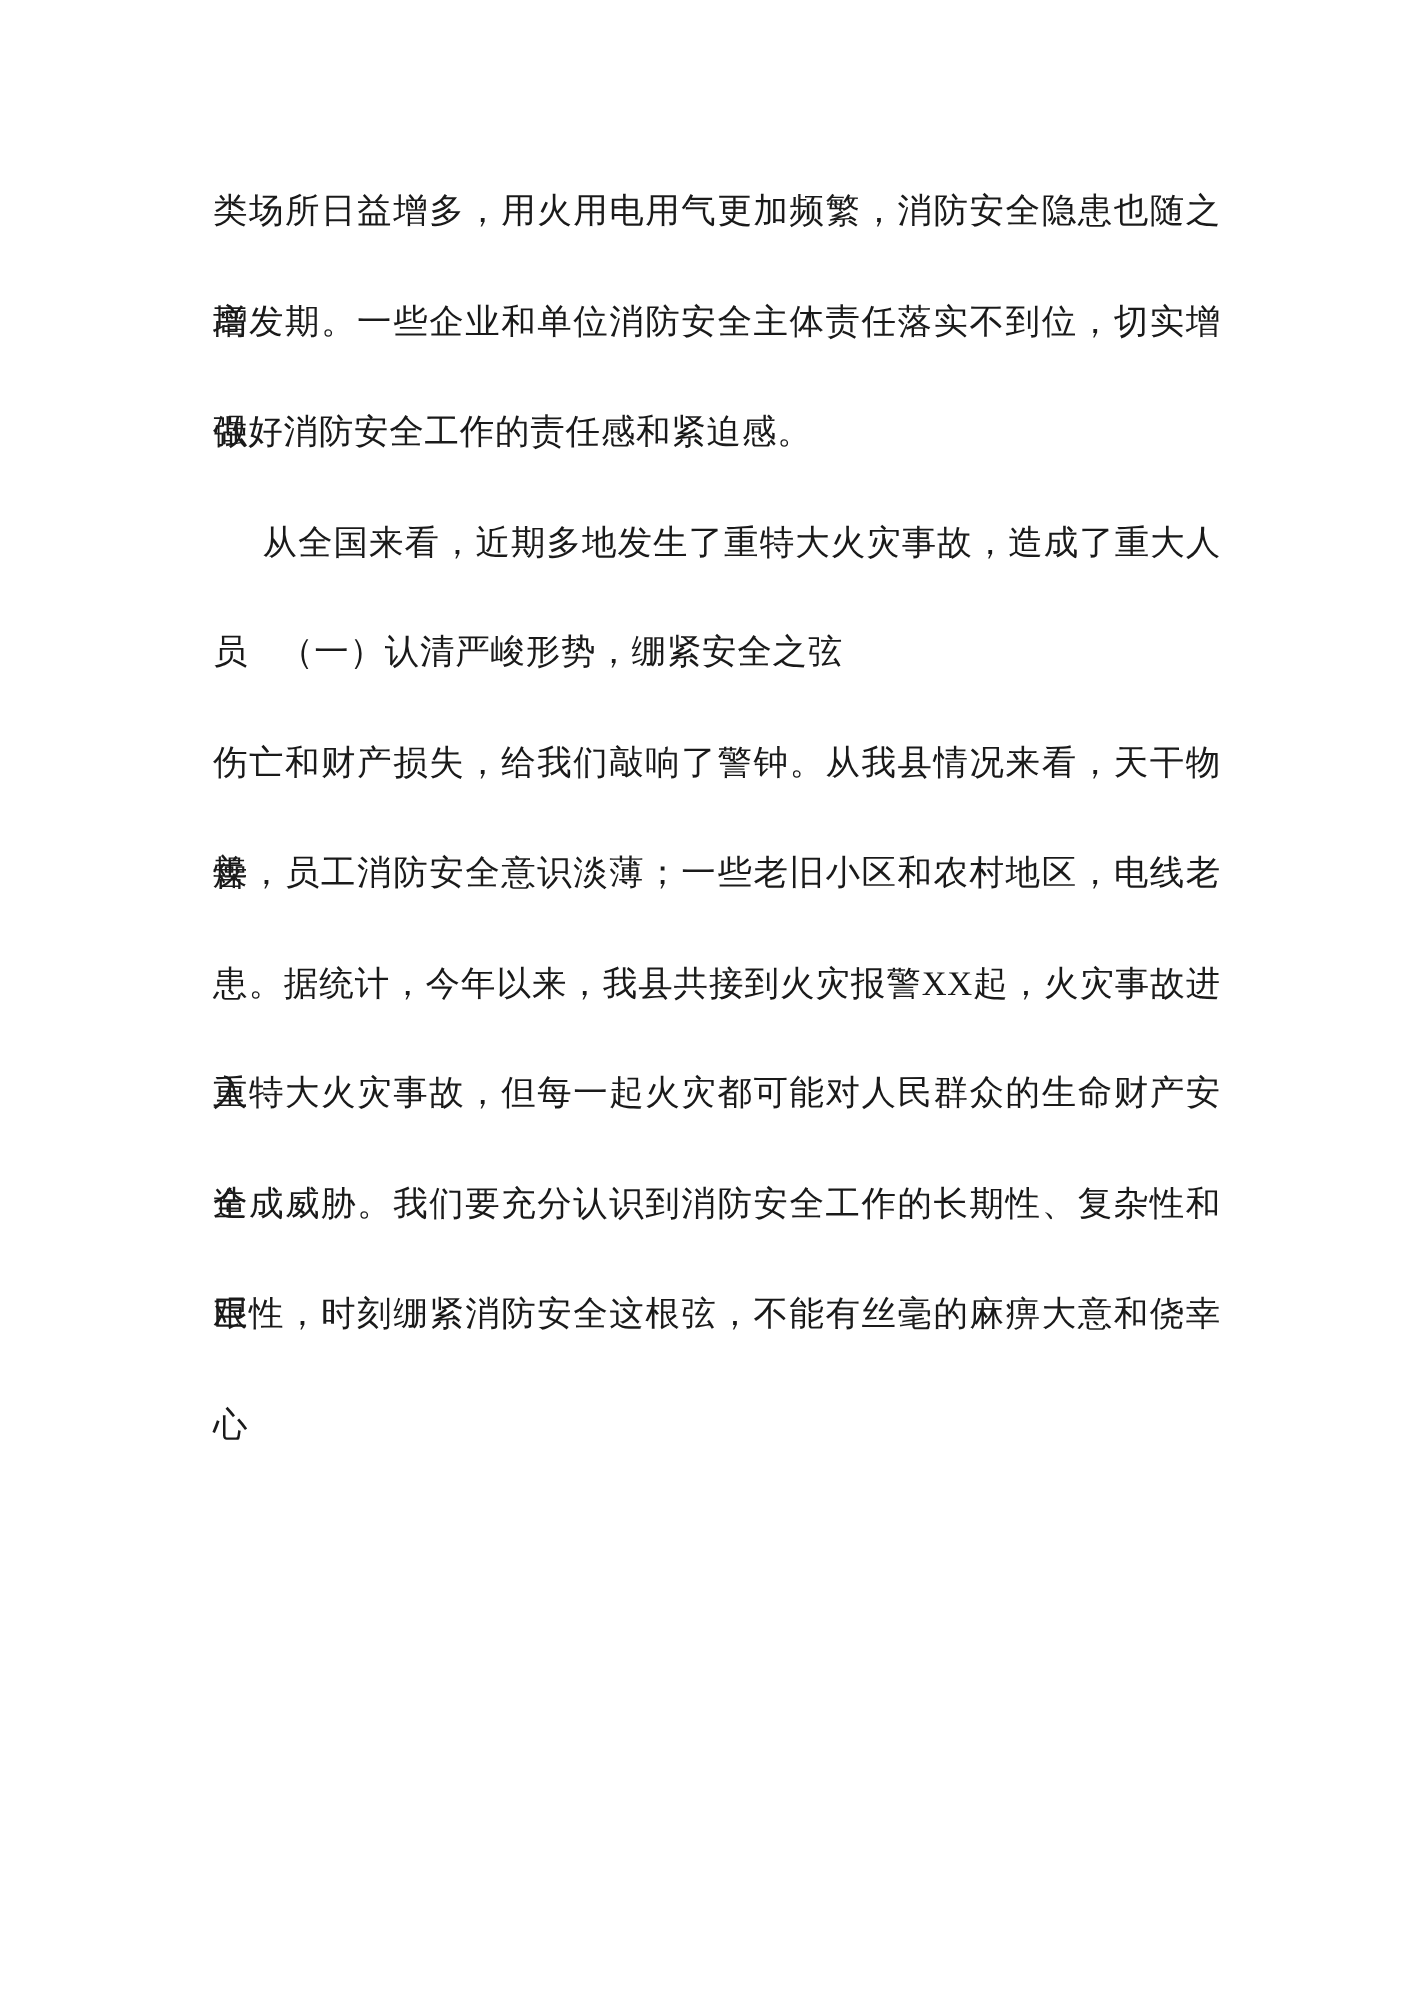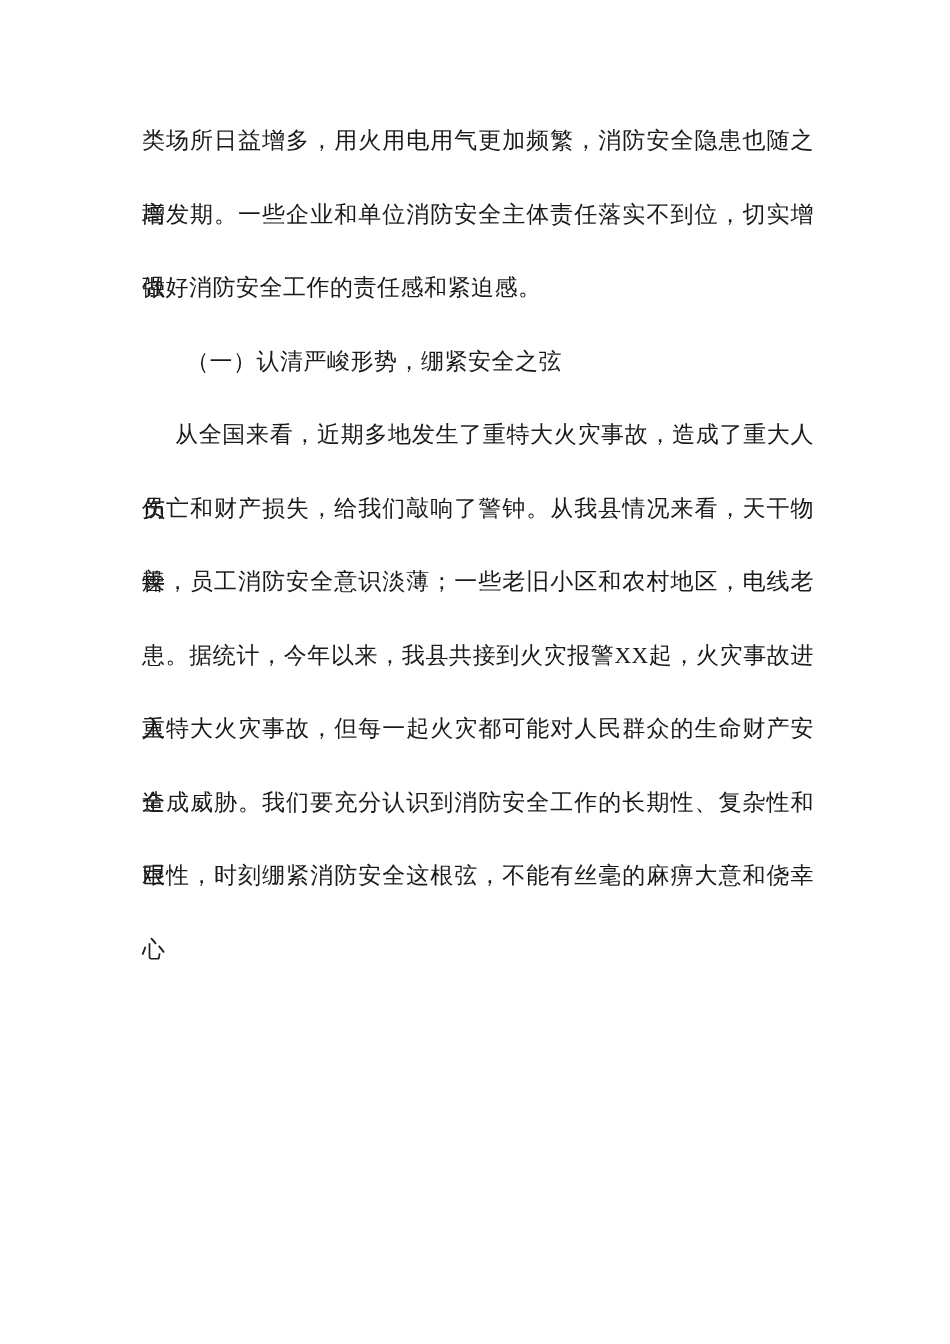--- a/index.html
+++ b/index.html
@@ -45,23 +45,23 @@
 </head>
 <body>
 
 <div class="page">
   <div class="content">
 
     <div class="line">类场所日益增多，用火用电用气更加频繁，消防安全隐患也随之增</div>
     <div class="line">高发期。一些企业和单位消防安全主体责任落实不到位，切实增强</div>
     <div class="line short">做好消防安全工作的责任感和紧迫感。</div>
 
+    <div class="line indent-para">从全国来看，近期多地发生了重特大火灾事故，造成了重大人员</div>
+
     <div class="line short indent-heading">（一）认清严峻形势，绷紧安全之弦</div>
-
-    <div class="line indent-para">从全国来看，近期多地发生了重特大火灾事故，造成了重大人员</div>
     <div class="line">伤亡和财产损失，给我们敲响了警钟。从我县情况来看，天干物燥</div>
     <div class="line">善，员工消防安全意识淡薄；一些老旧小区和农村地区，电线老</div>
     <div class="line">患。据统计，今年以来，我县共接到火灾报警XX起，火灾事故进入</div>
     <div class="line">重特大火灾事故，但每一起火灾都可能对人民群众的生命财产安全</div>
     <div class="line">造成威胁。我们要充分认识到消防安全工作的长期性、复杂性和艰</div>
     <div class="line">巨性，时刻绷紧消防安全这根弦，不能有丝毫的麻痹大意和侥幸心</div>
 
   </div>
 </div>
 

